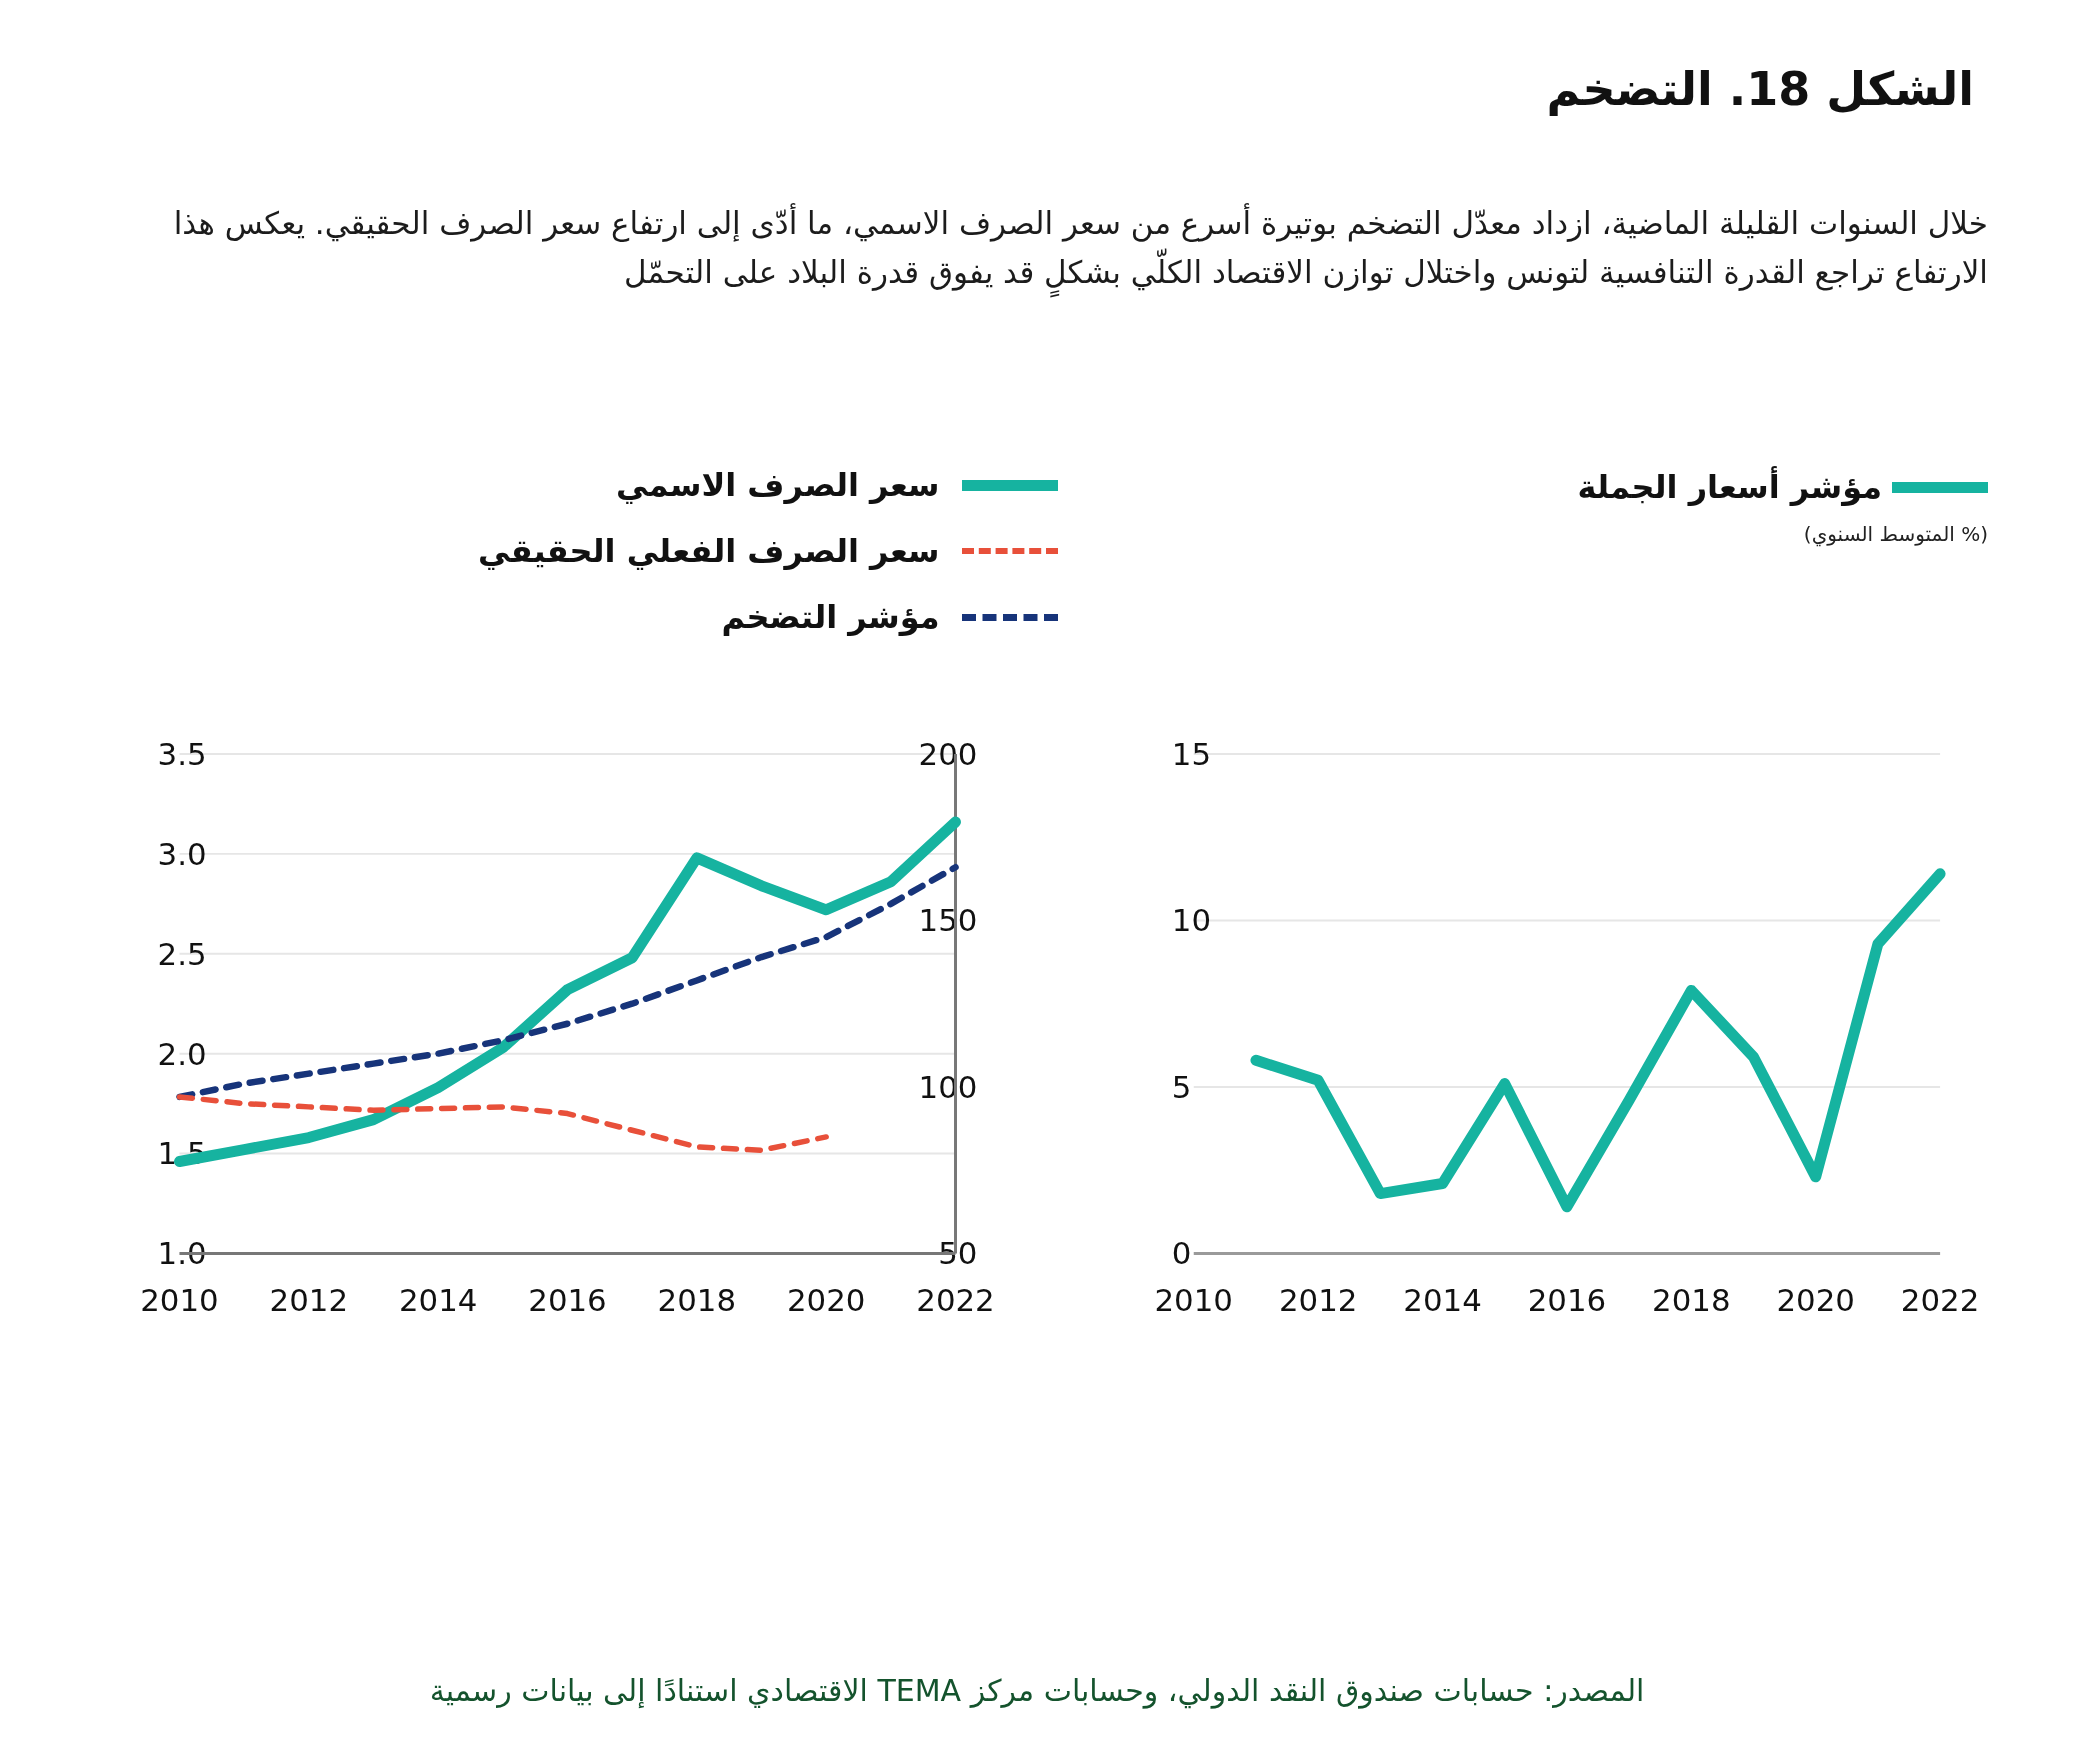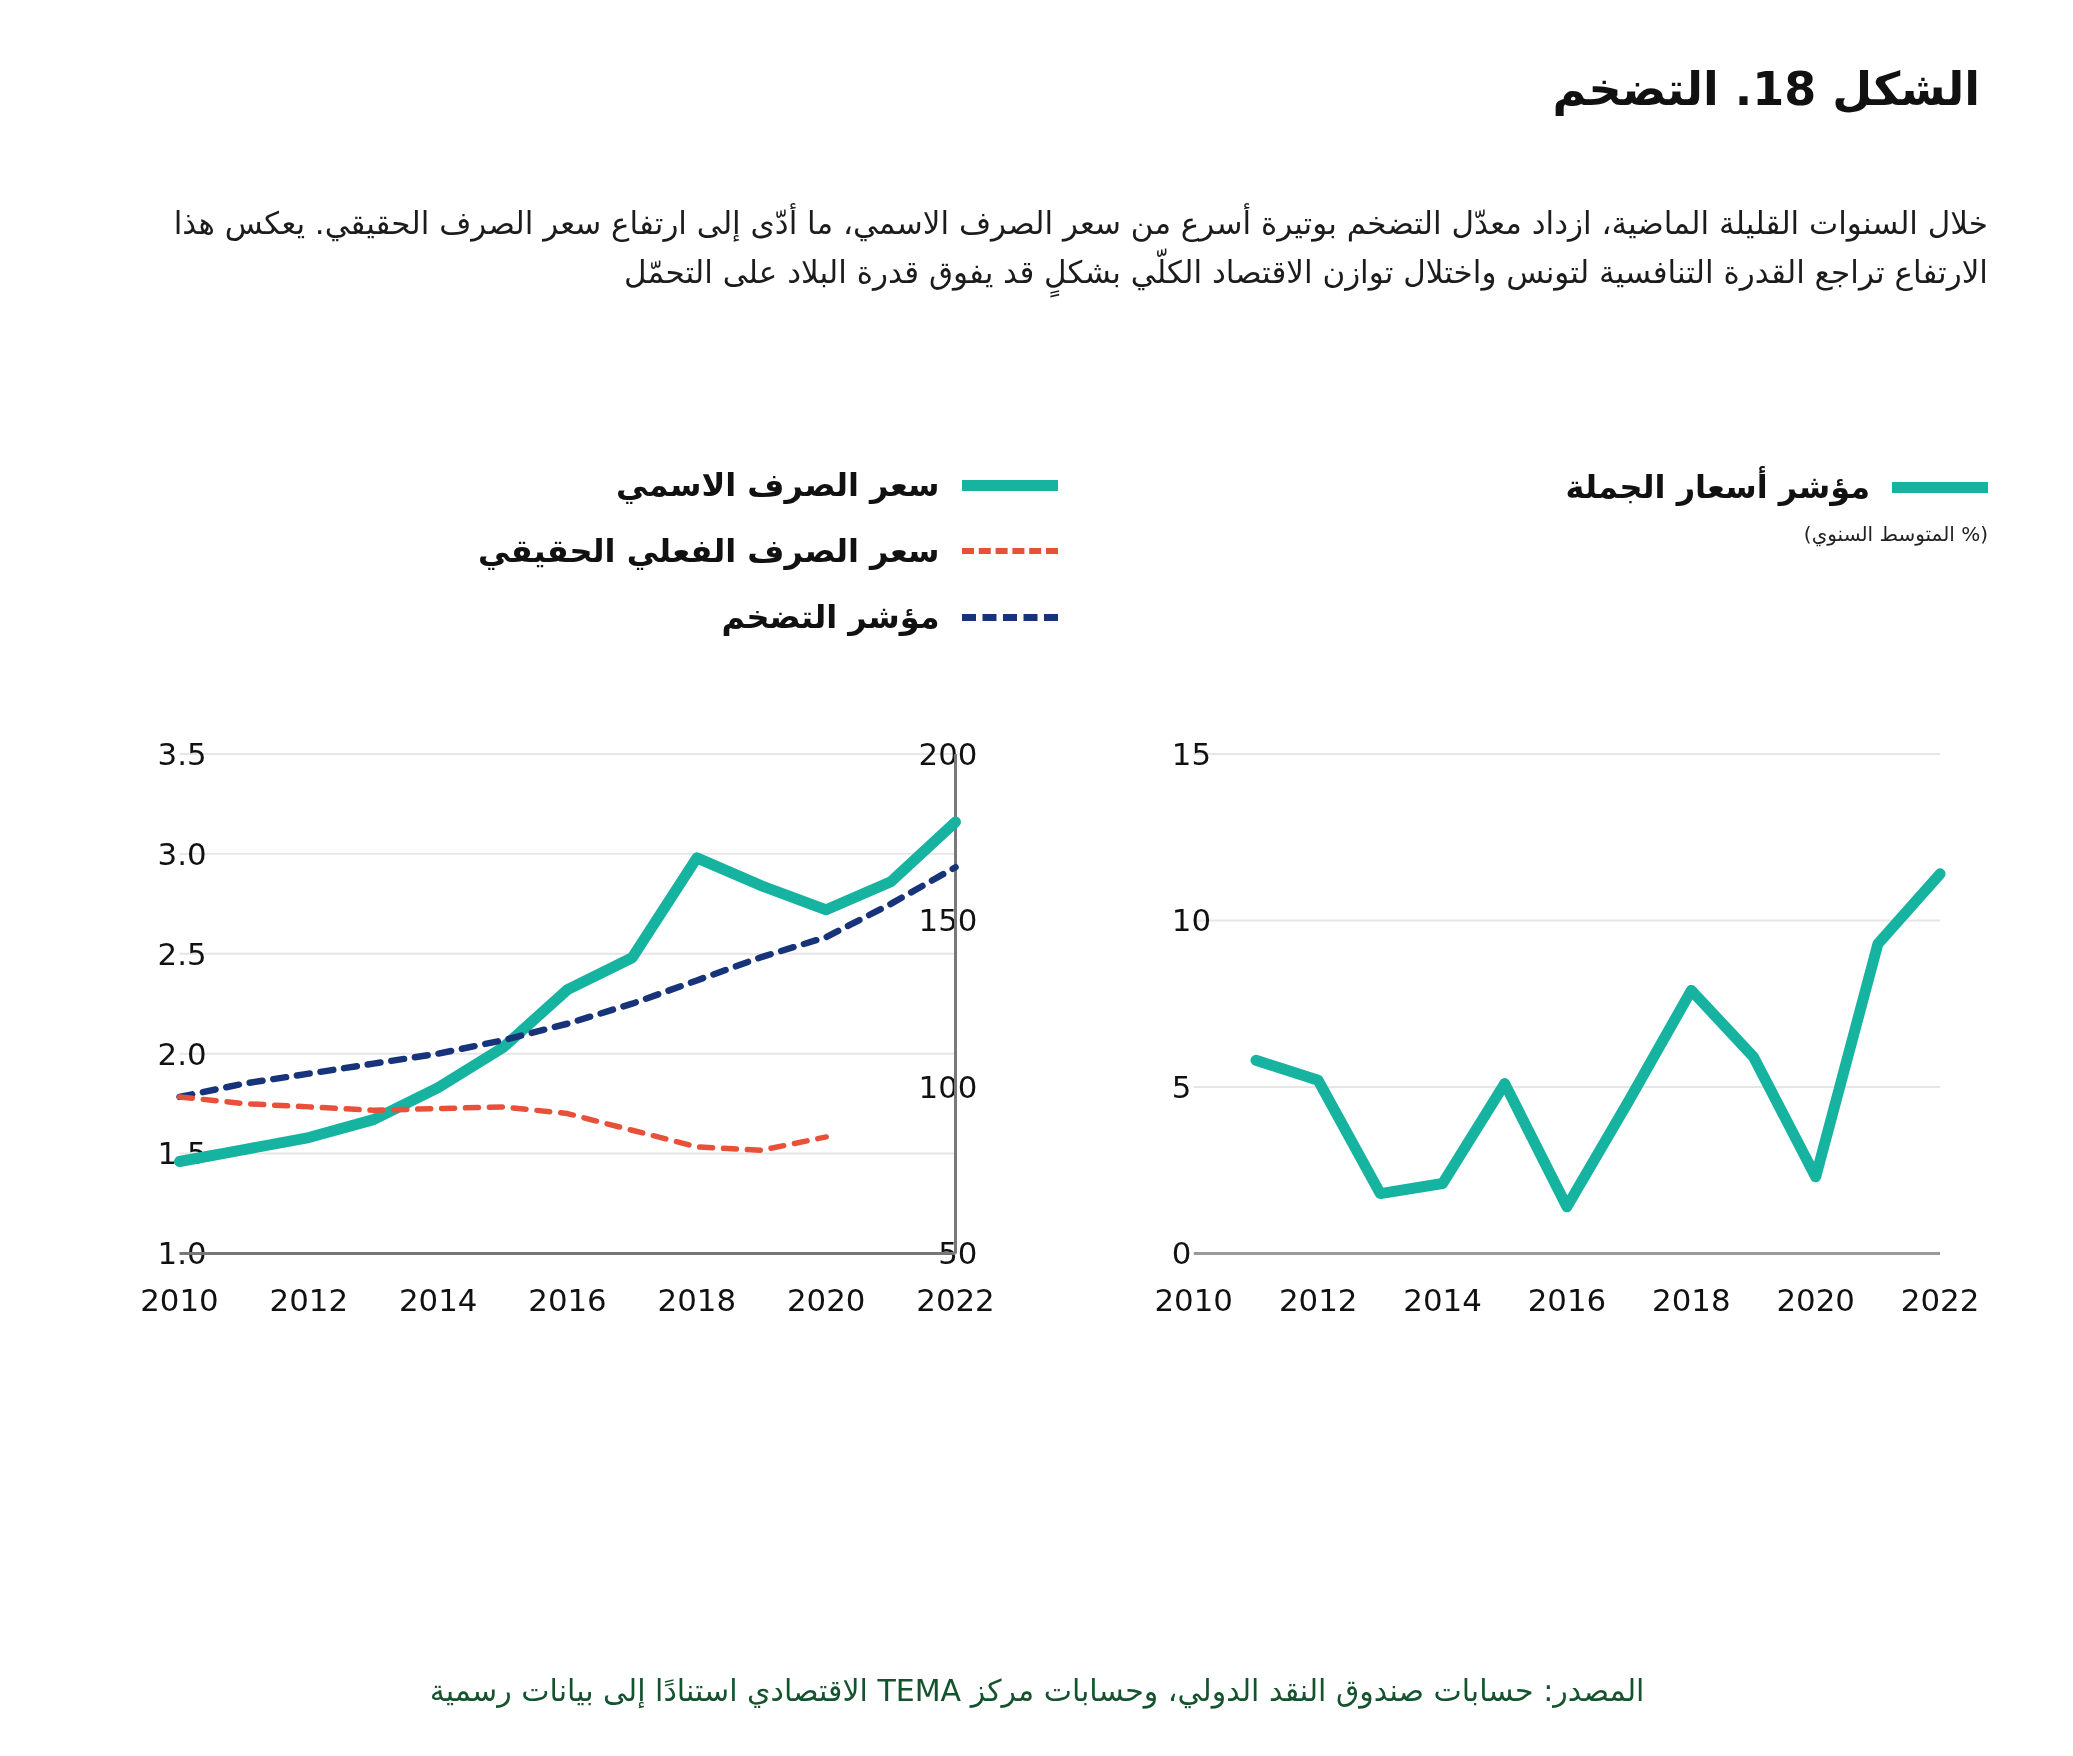--- a/index.html
+++ b/index.html
@@ -16,21 +16,21 @@
     overflow: hidden;
   }
   .page {
     position: absolute;
     inset: 0;
     padding: 0;
   }
   .fig-title {
     position: absolute;
     top: 62px;
-    right: 94px;
+    right: 100px;
     font-size: 46px;
     font-weight: bold;
     color: #111111;
     letter-spacing: 0;
     direction: rtl;
   }
   .fig-subtitle {
     position: absolute;
     top: 199px;
     right: 86px;
@@ -47,21 +47,21 @@
     top: 468px;
     right: 86px;
     text-align: right;
     direction: rtl;
   }
   .legend-right .lg-row {
     display: flex;
     flex-direction: row;
     align-items: center;
     justify-content: flex-start;
-    gap: 22px;
+    gap: 10px;
   }
   .legend-right .lg-label {
     font-size: 32px;
     font-weight: bold;
     color: #111;
   }
   .legend-right .lg-sub {
     font-size: 20px;
     color: #222;
     margin-top: 16px;

